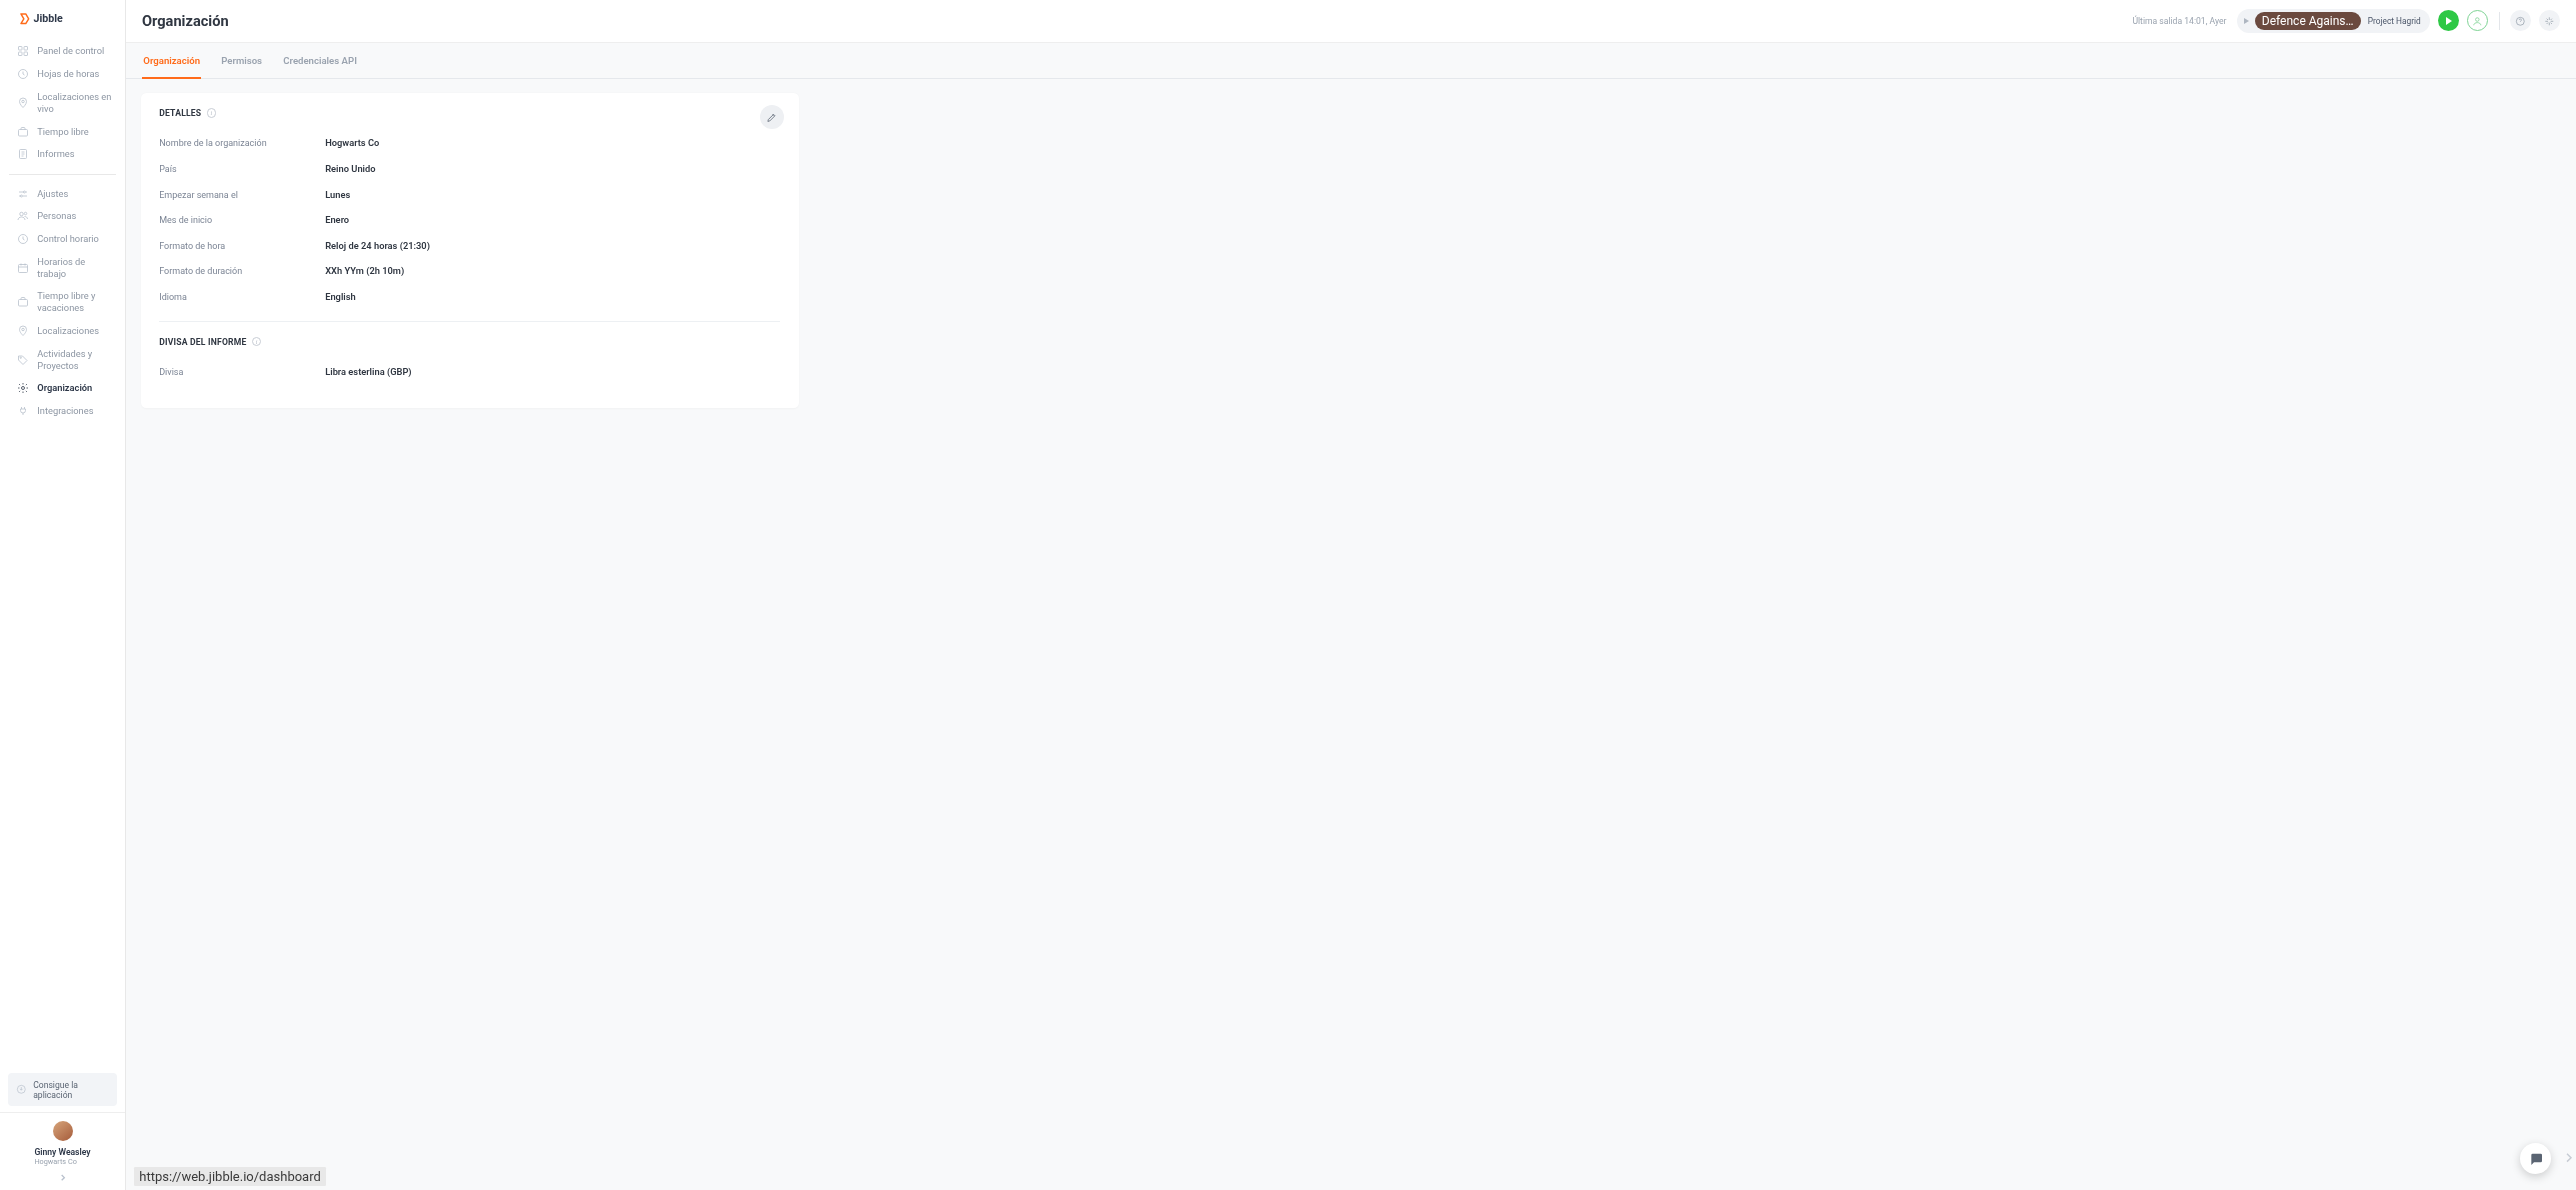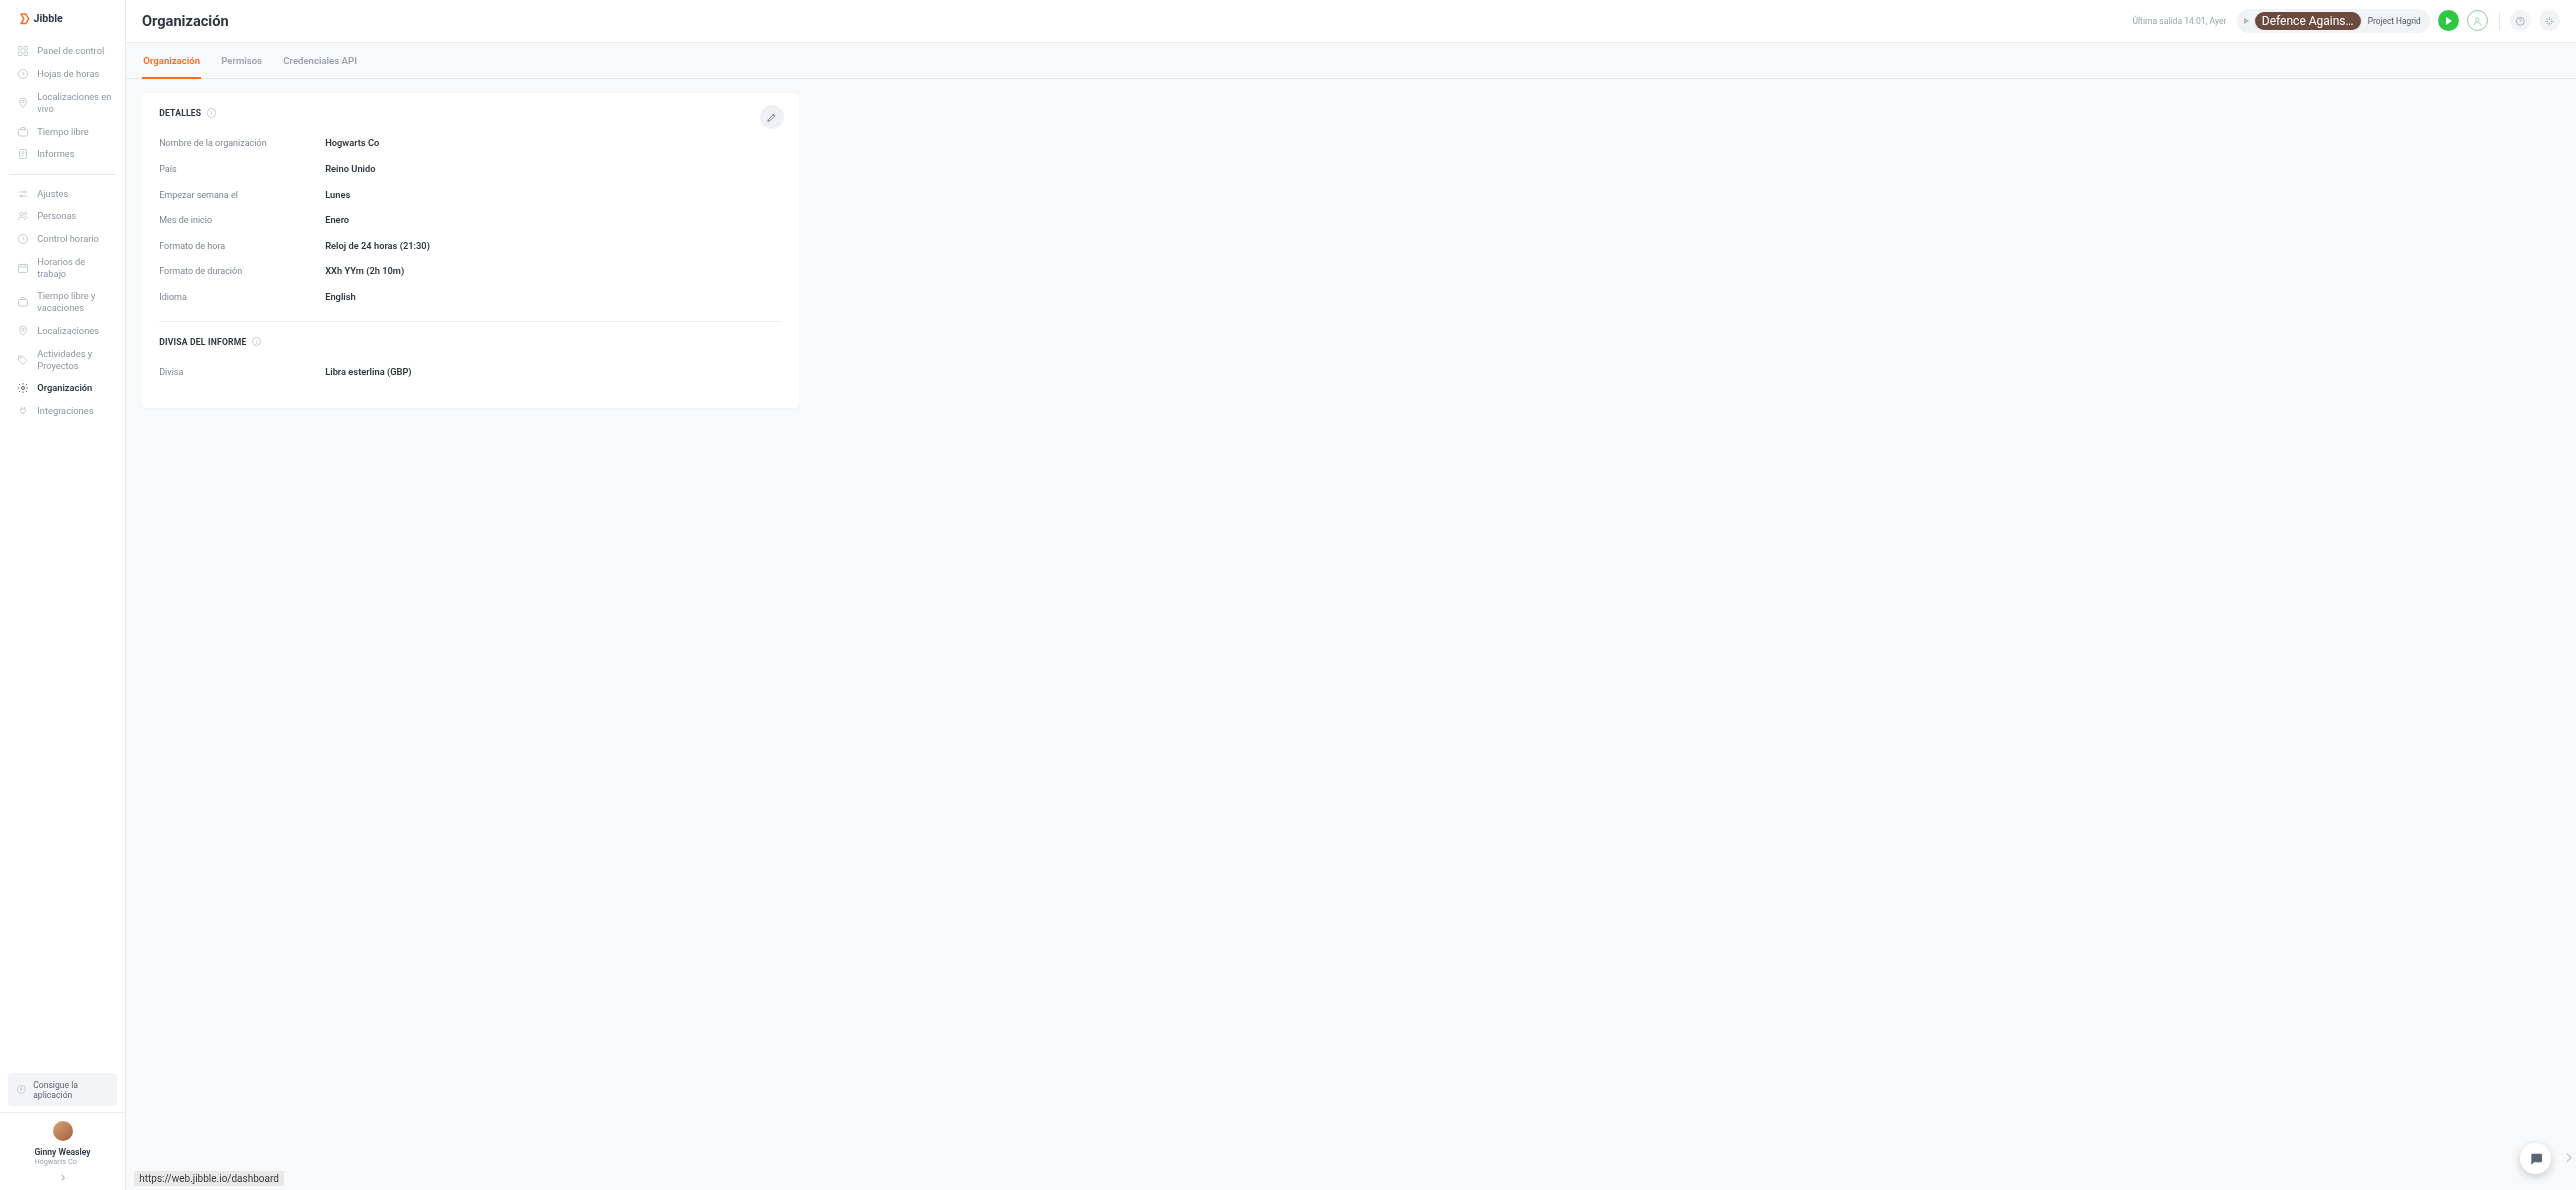--- a/index.html
+++ b/index.html
@@ -65,21 +65,21 @@
 
 .edit-btn { position:absolute; right:14.6px; top:12px; width:24px; height:24px; border-radius:50%; background:#eef0f3; display:flex; align-items:center; justify-content:center; cursor:pointer; }
 .edit-btn svg { stroke:#5a6472; fill:none; stroke-width:1.7; }
 
 .kv { display:flex; align-items:baseline; padding:7.3px 0; }
 .kv-label { width:166px; text-align:left; padding-right:9.3px; font-size:9px; color:#7b8494; }
 .kv-value { font-size:9.3px; font-weight:600; color:#303742; }
 
 .card hr { border:none; border-top:0.7px solid #edf0f3; margin:12px 0 14.6px; }
 
-.status-url { position:absolute; left:8px; bottom:4px; background:#e8e8e8; padding:2px 5.3px; font-size:10px; color:#3a3a3a; border-radius:1.3px; }
+.status-url { position:absolute; left:8px; bottom:4px; background:#e8e8e8; padding:2px 5.3px; font-size:13px; color:#3a3a3a; border-radius:1.3px; }
 
 .fab { position:absolute; right:25px; bottom:16px; width:31px; height:31px; border-radius:50%; background:#fff; box-shadow:0 2.7px 9.3px rgba(0,0,0,.18); display:flex; align-items:center; justify-content:center; cursor:pointer; }
 .fab svg { fill:#5a6472; }
 
 .side-chev { position:absolute; right:2.7px; bottom:22.6px; cursor:pointer; }
 .side-chev svg { stroke:#c7ccd4; stroke-width:2.2; fill:none; }
 </style>
 </head>
 <body>
 

